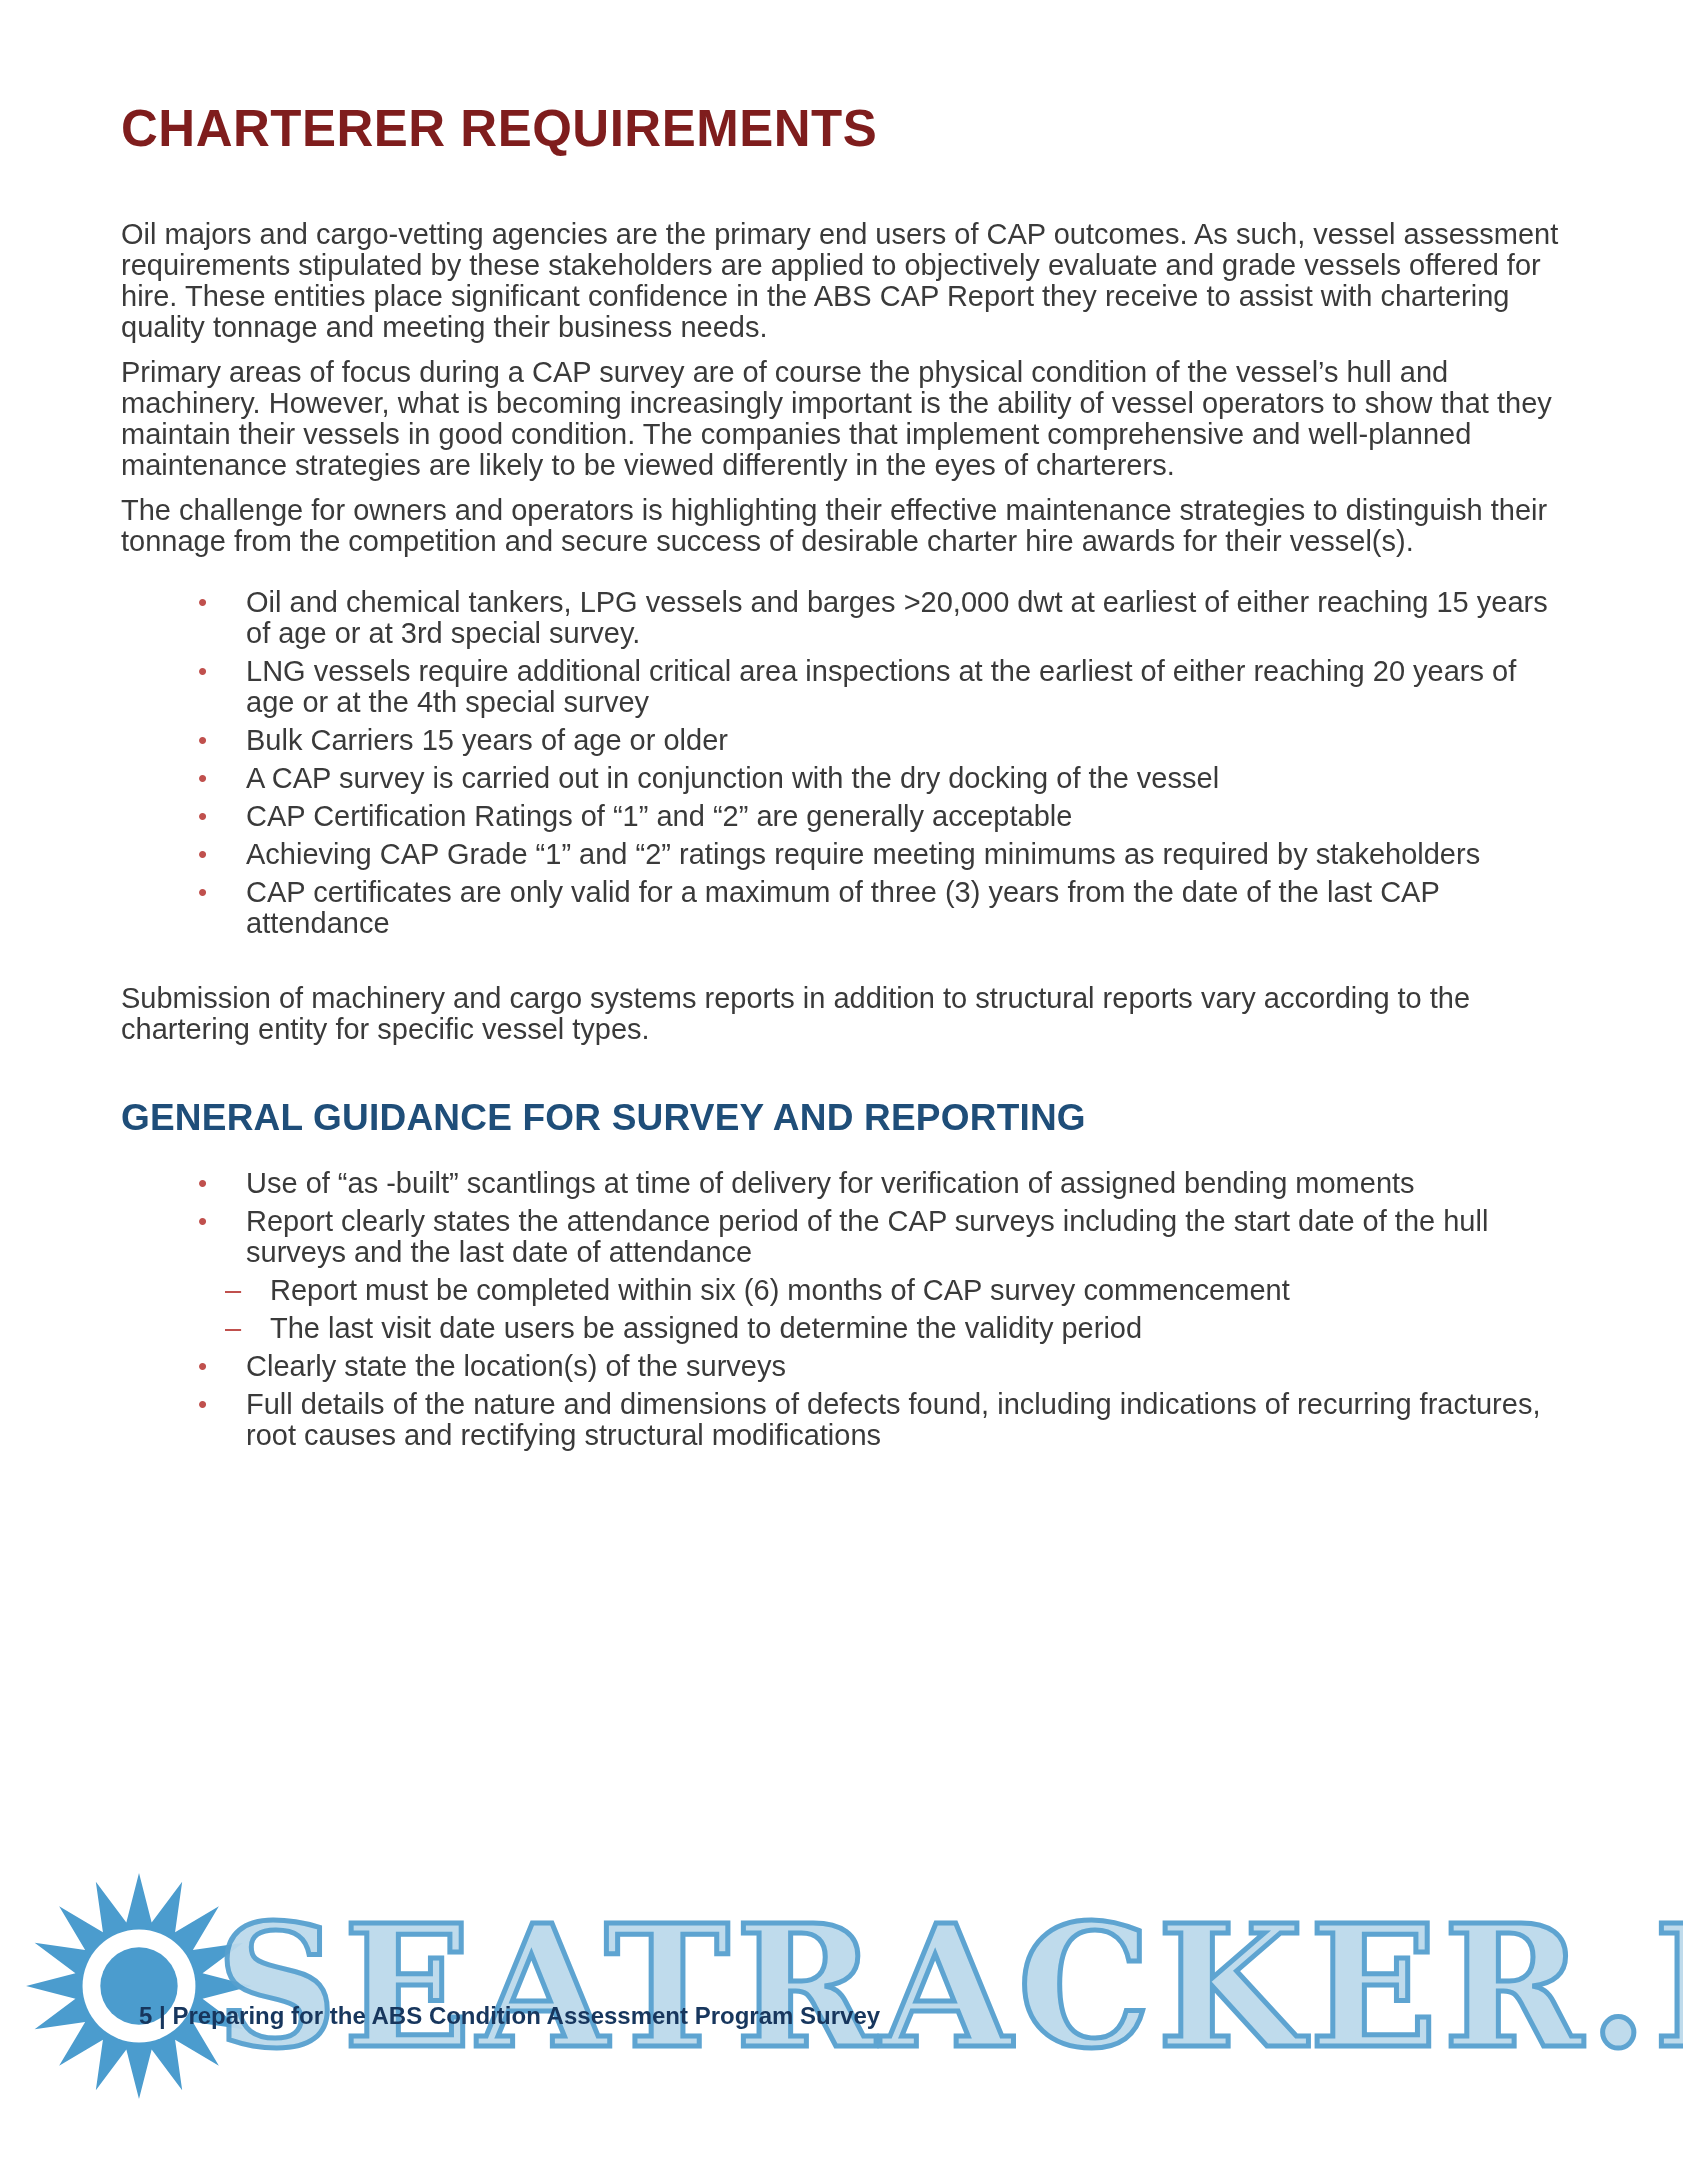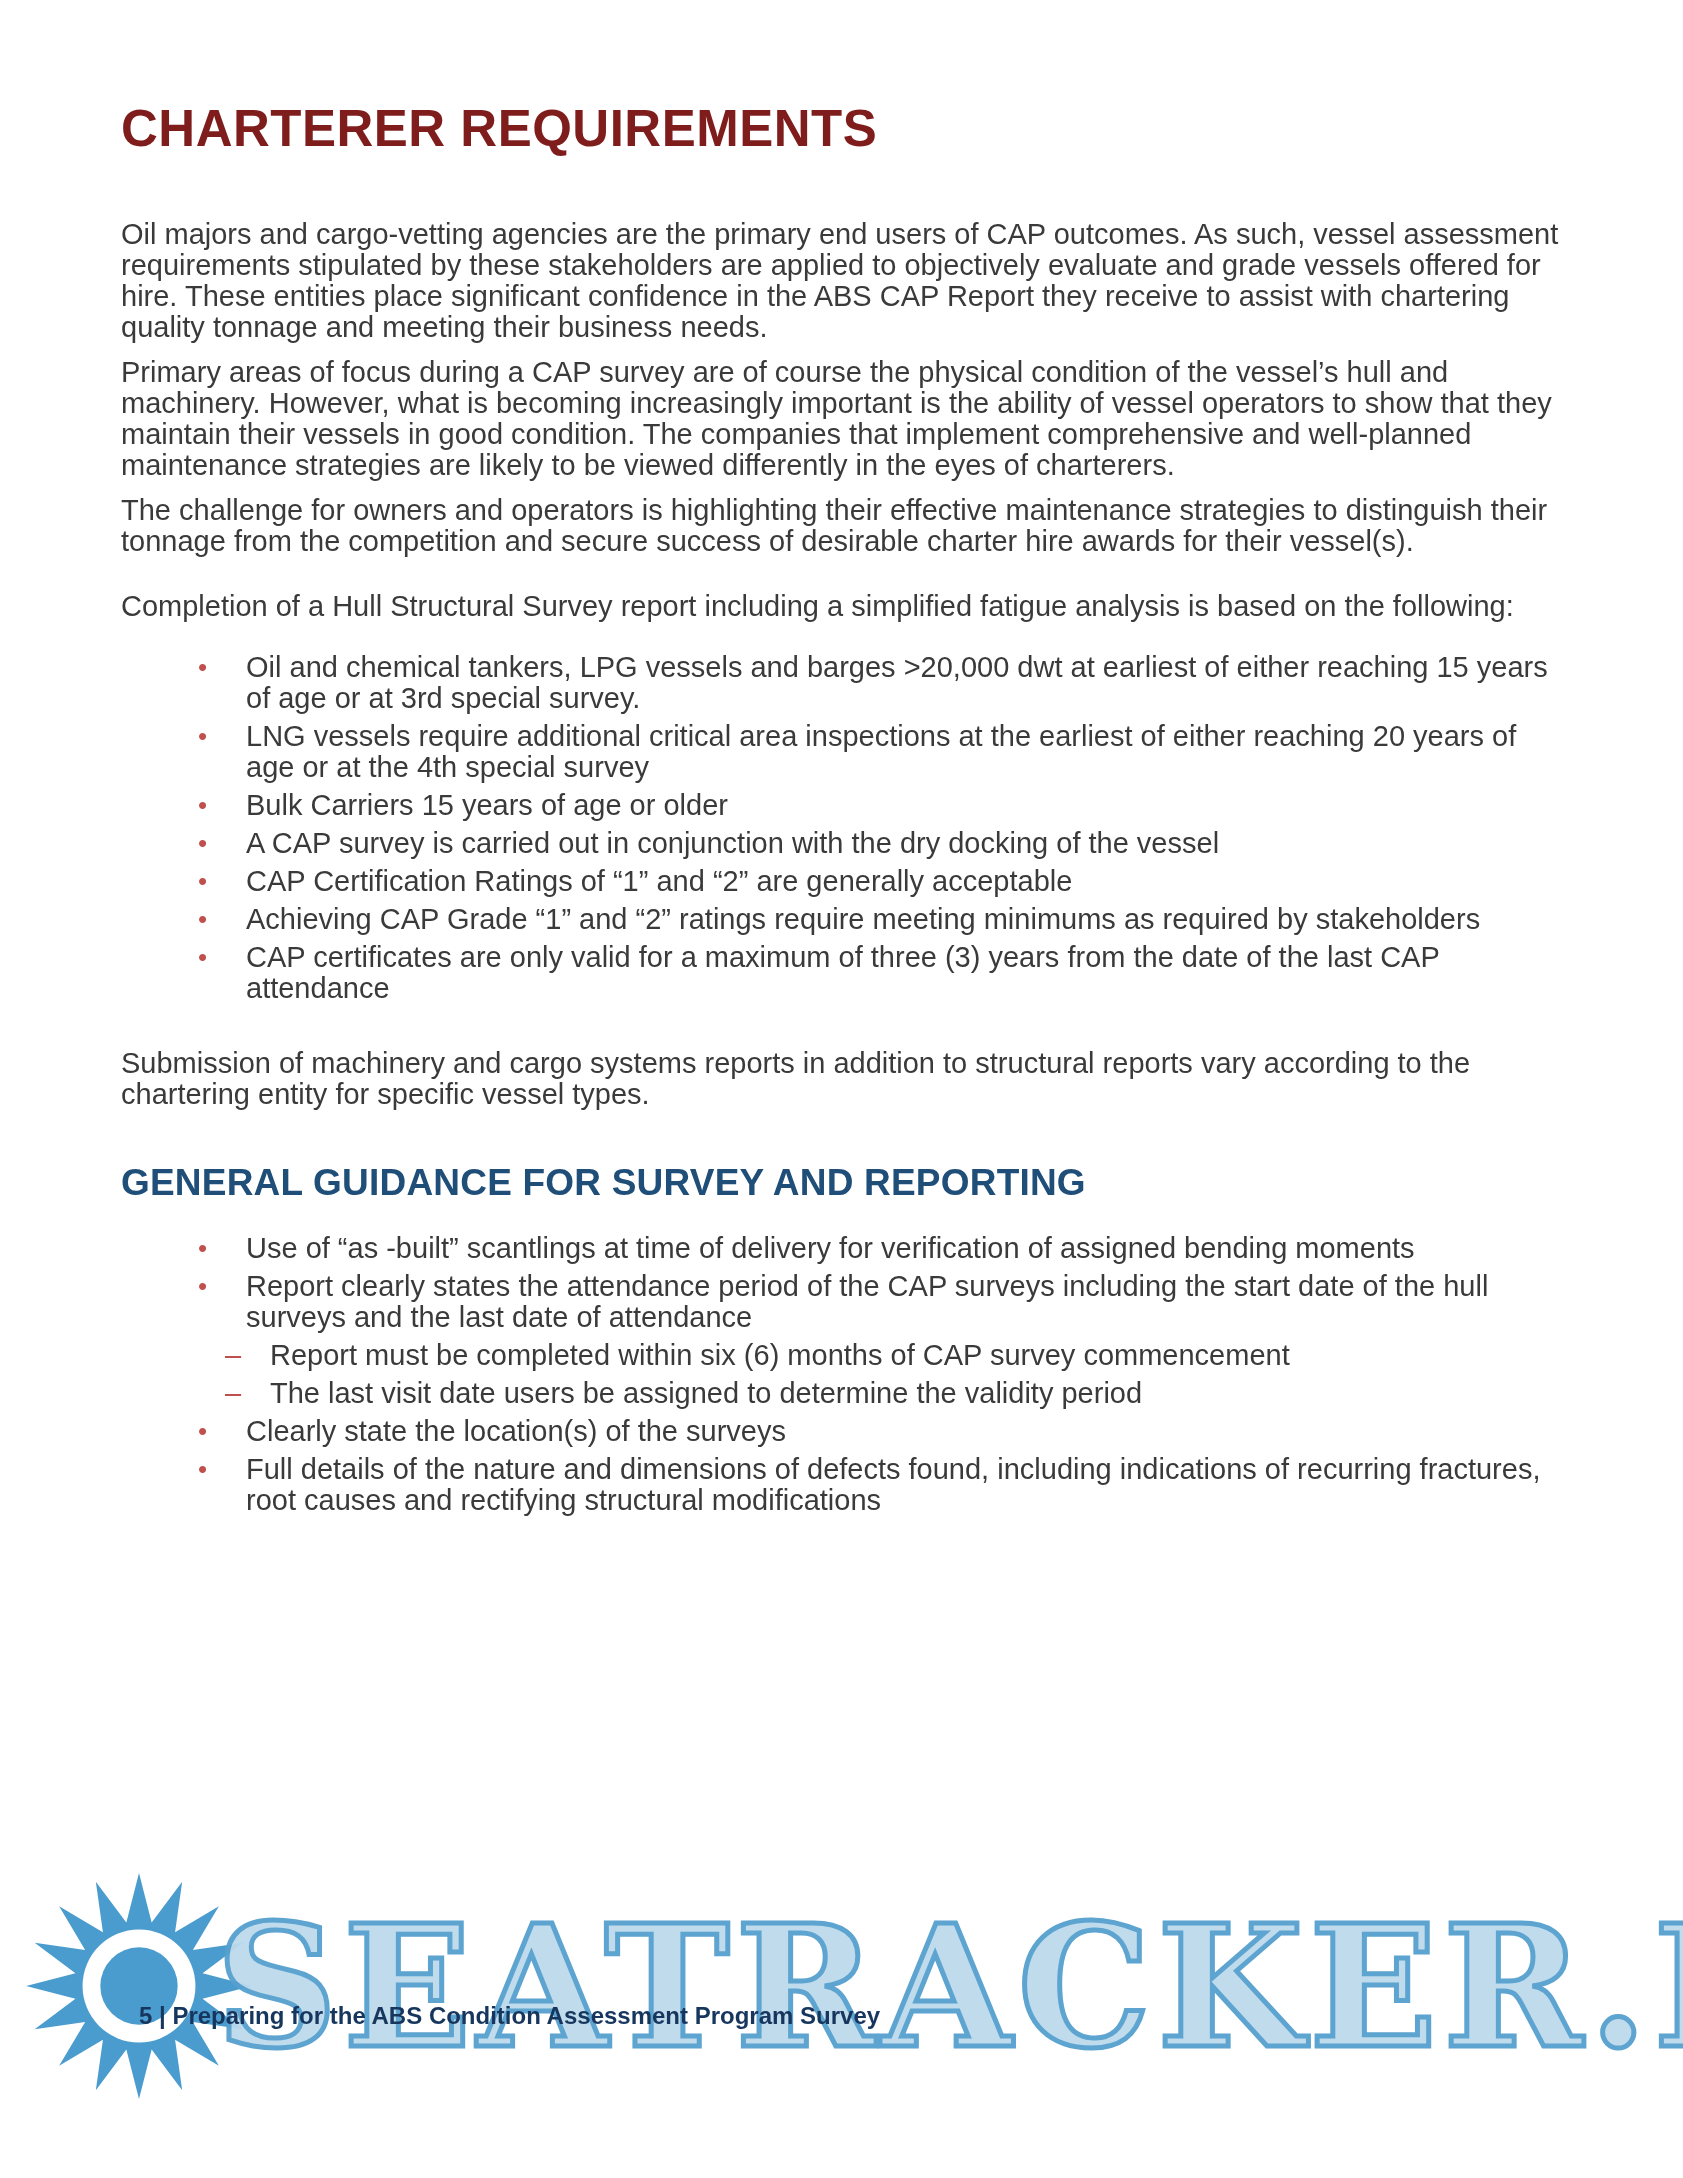--- a/index.html
+++ b/index.html
@@ -121,21 +121,20 @@
 
 <div class="page">
 
   <h1 class="doc-title">CHARTERER REQUIREMENTS</h1>
 
   <p class="body">Oil majors and cargo-vetting agencies are the primary end users of CAP outcomes.  As such, vessel assessment requirements stipulated by these stakeholders are applied to objectively evaluate and grade vessels offered for hire. These entities place significant confidence in the ABS CAP Report they receive to assist with chartering quality tonnage and meeting their business needs.</p>
   <p class="body">Primary areas of focus during a CAP survey are of course the physical condition of the vessel’s hull and machinery. However, what is becoming increasingly important is the ability of vessel operators to show that they maintain their vessels in good condition. The companies that implement comprehensive and well-planned maintenance strategies are likely to be viewed differently in the eyes of charterers.</p>
   <p class="body">The challenge for owners and operators is highlighting their effective maintenance strategies to distinguish their tonnage from the competition and secure success of desirable charter hire awards for their vessel(s).</p>
 
 
-  <p class="body lead">Completion of a Hull Structural Survey report including a simplified fatigue analysis is based on the following:</p>
 
   <ul class="bullets">
     <li>
       <span class="b-marker">•</span>
       <span class="b-text">Oil and chemical tankers, LPG vessels and barges &gt;20,000 dwt at earliest of either reaching 15 years of age or at 3rd special survey.</span>
     </li>
     <li>
       <span class="b-marker">•</span>
       <span class="b-text">LNG vessels require additional critical area inspections at the earliest of either reaching 20 years of age or at the 4th special survey</span>
     </li>

